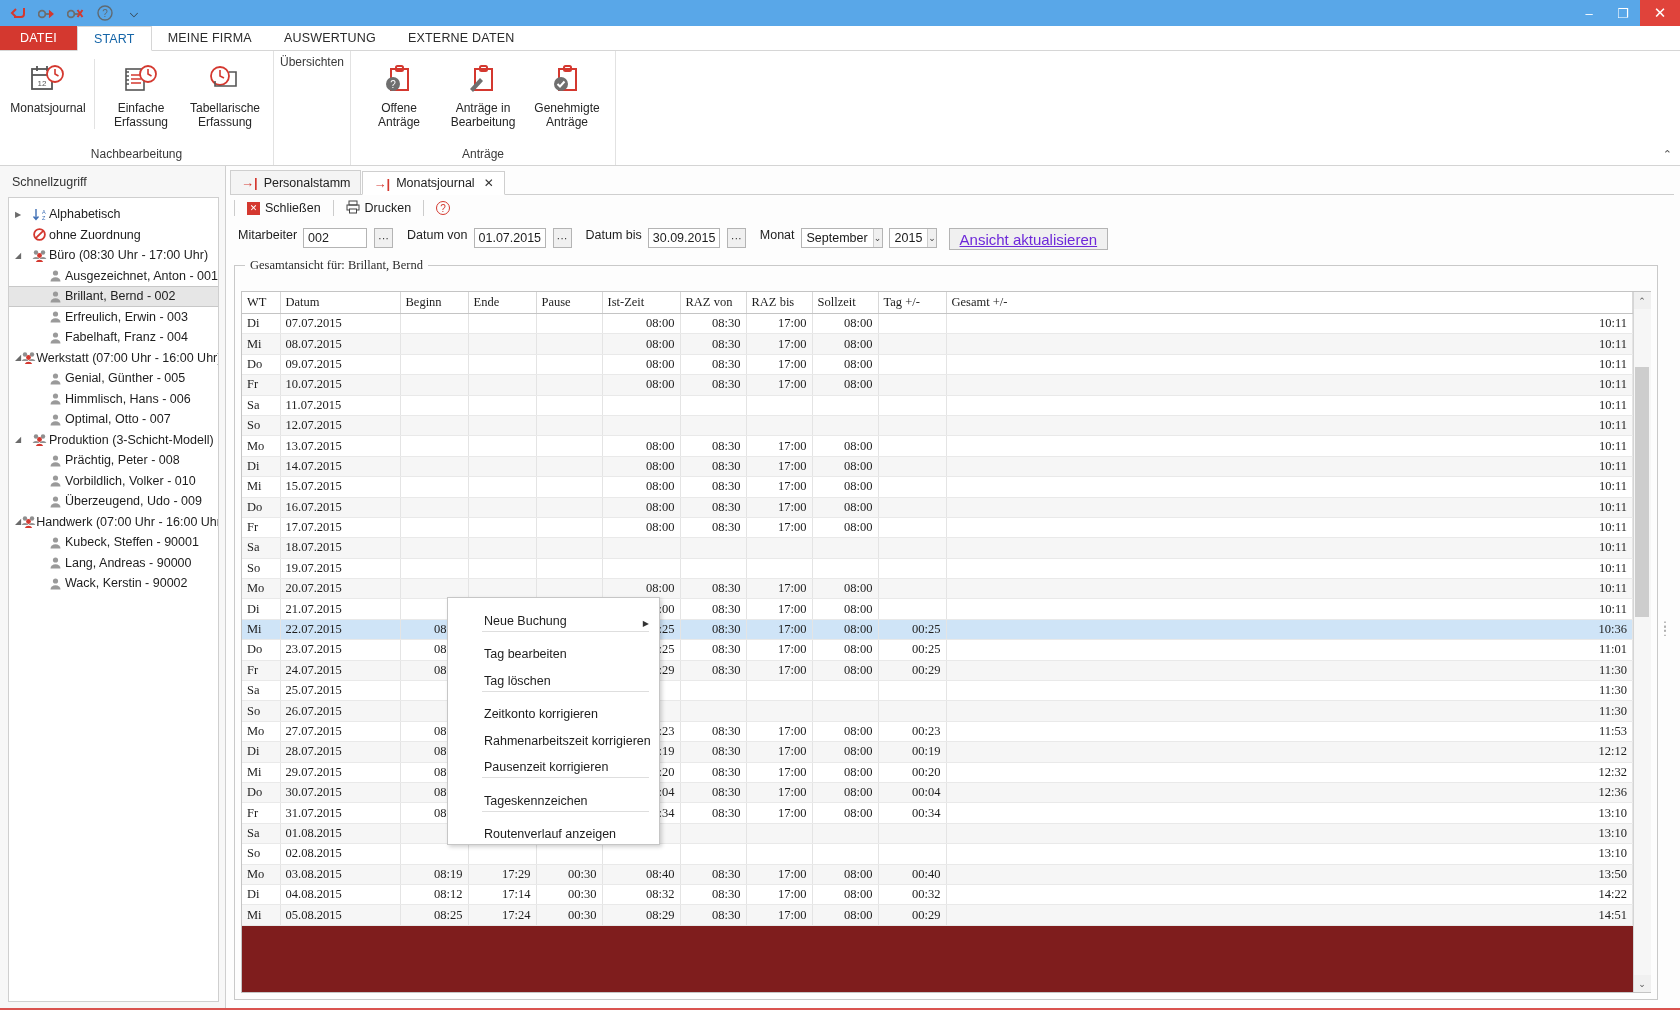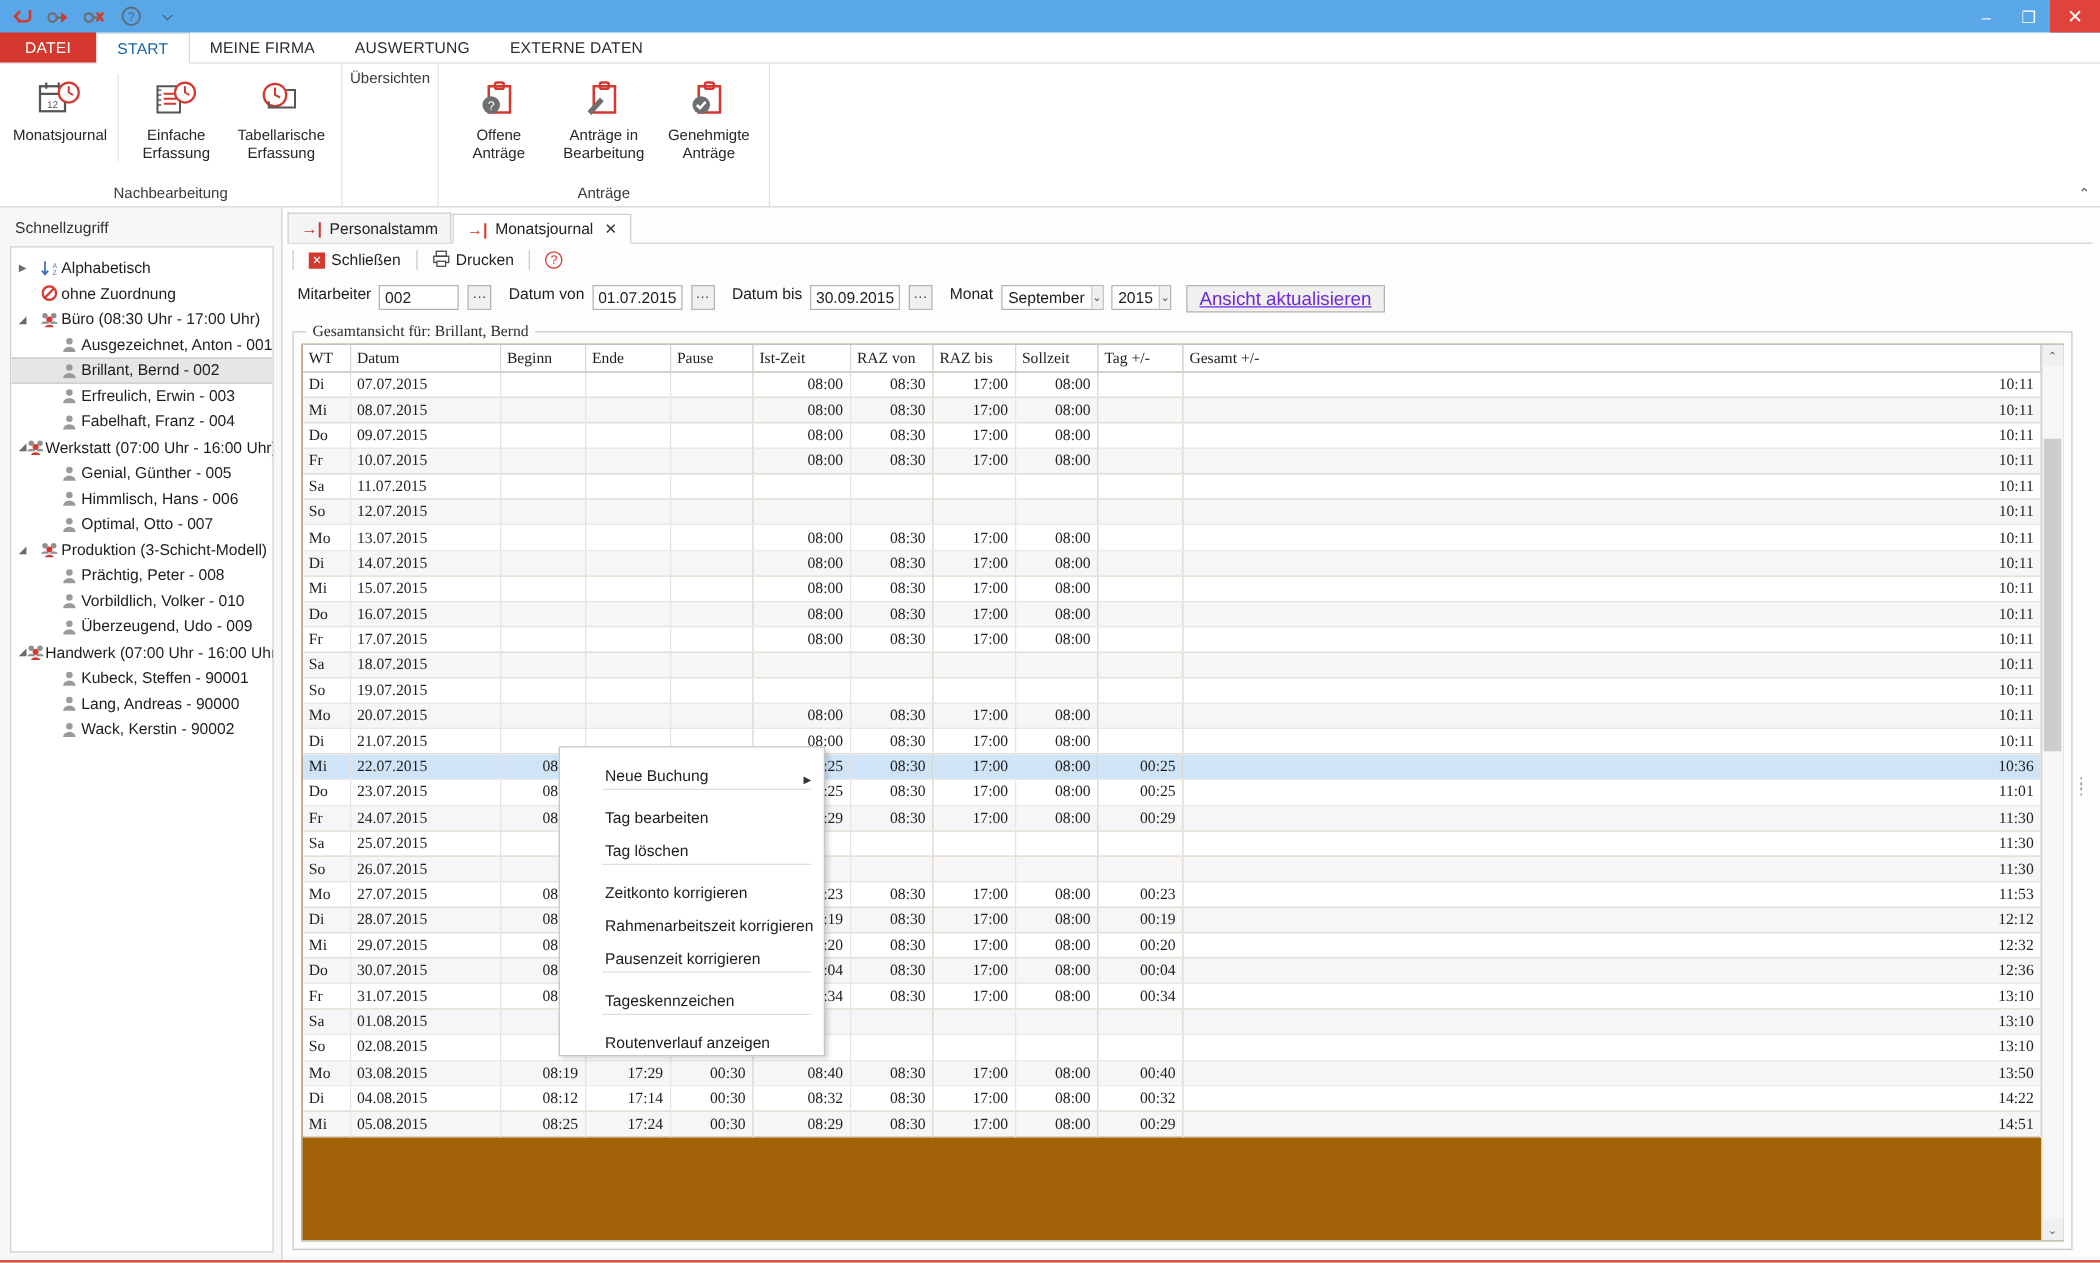--- a/index.html
+++ b/index.html
@@ -176,21 +176,21 @@
   }
 
   
   .grip {
     width: 14px; display: flex; align-items: center; justify-content: center;
     color: #999; font-size: 12px; letter-spacing: 0; line-height: 5px;
   }
   .grip span { display: block; }
 
   
-  .tbl-wrap { flex: 1; display: flex; border: 1px solid #c4c4c4; background: #a16207; min-height: 0; }
+  .tbl-wrap { flex: 1; display: flex; border: 1px solid #c4c4c4; background: #7f1d1d; min-height: 0; margin-top: 16px; }
   .tbl-scroll { flex: 1; overflow: hidden; }
   table.grid { border-collapse: collapse; width: 100%; table-layout: fixed; font-size: 12.5px; }
   table.grid th {
     background: #ffffff; border-right: 1px solid #d8d8d8; border-bottom: 1px solid #c4c4c4;
     font-weight: normal; text-align: left; padding: 3px 5px; height: 21px; color: #1d1d1d;
     white-space: nowrap;
   }
   table.grid td {
     border-right: 1px solid #e4e4e4; border-bottom: 1px solid #e9e9e9;
     padding: 2px 5px; height: 20.4px; white-space: nowrap; color: #1d1d1d;

